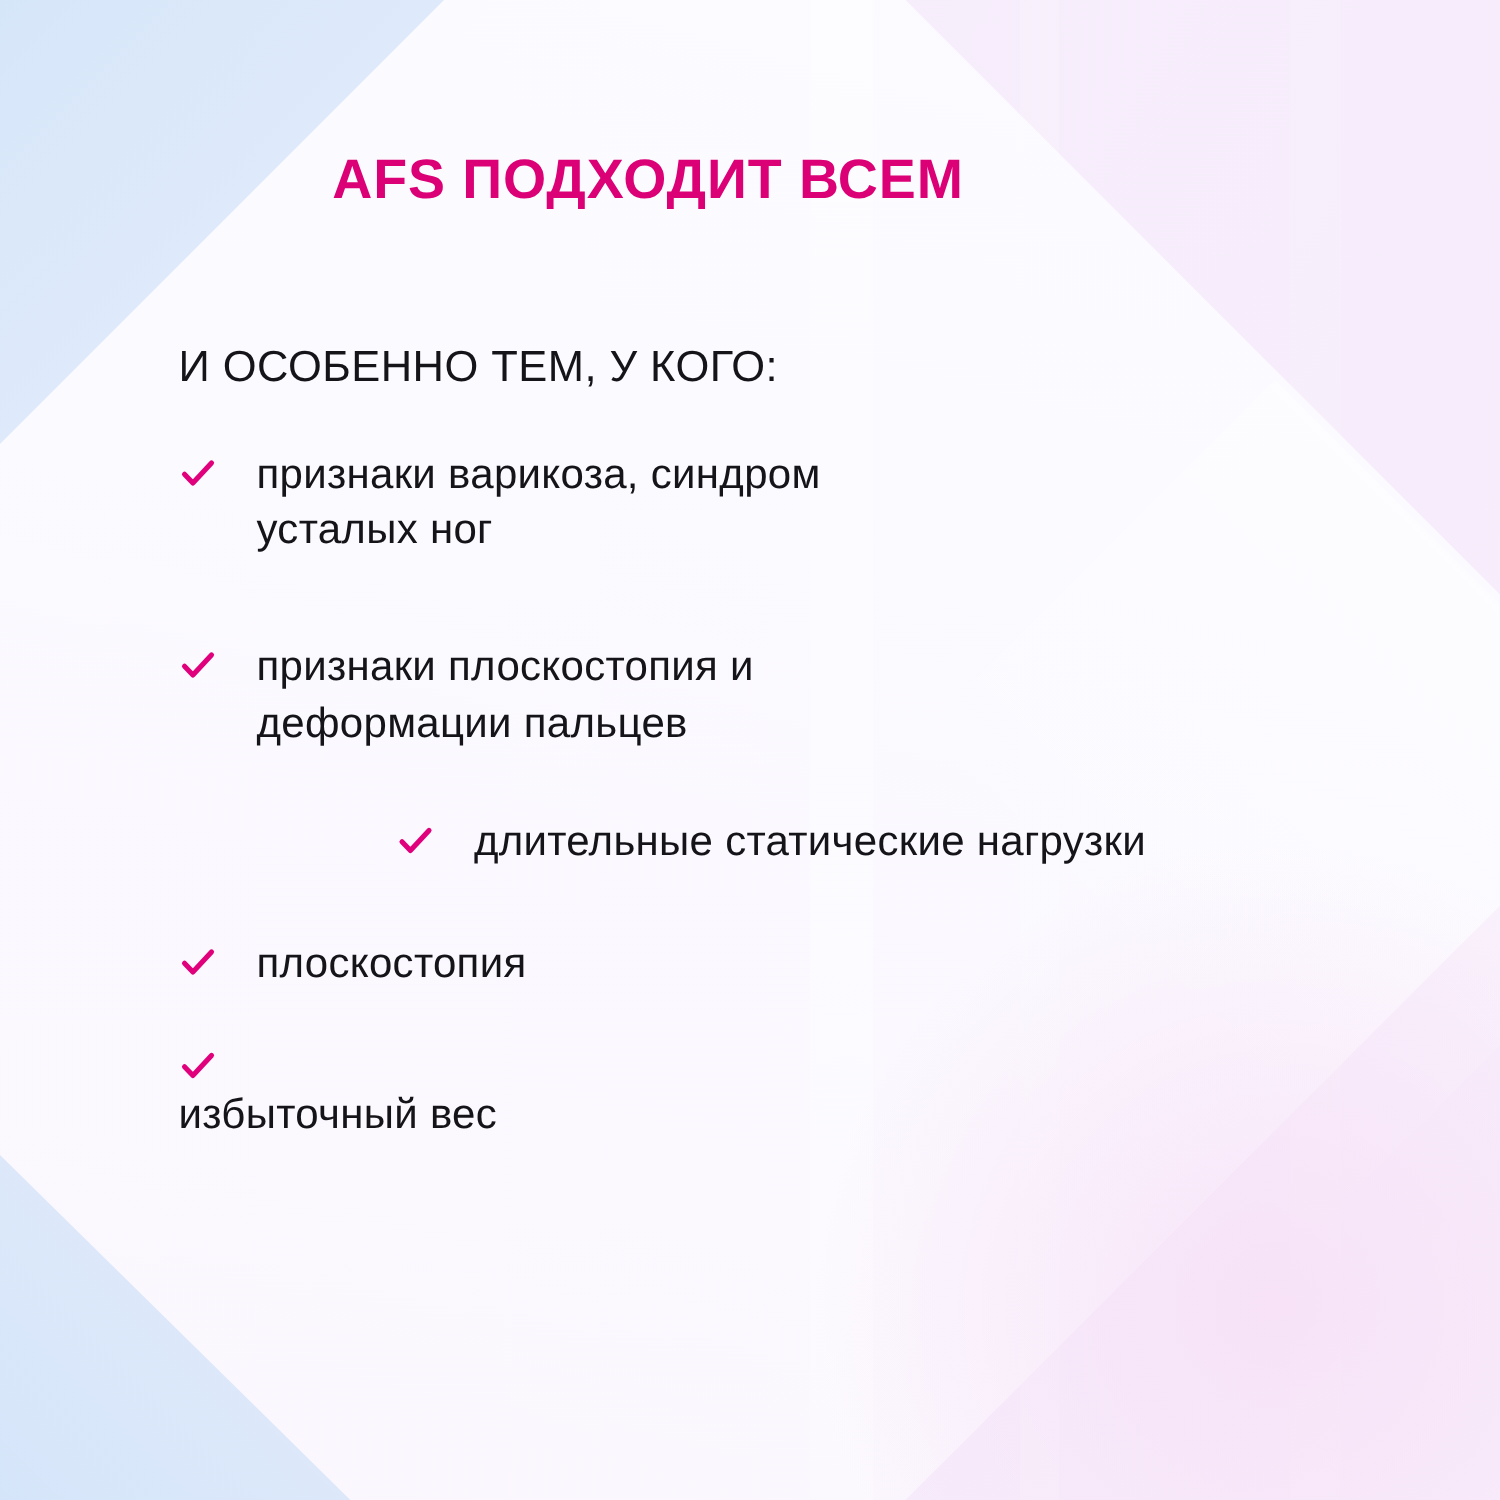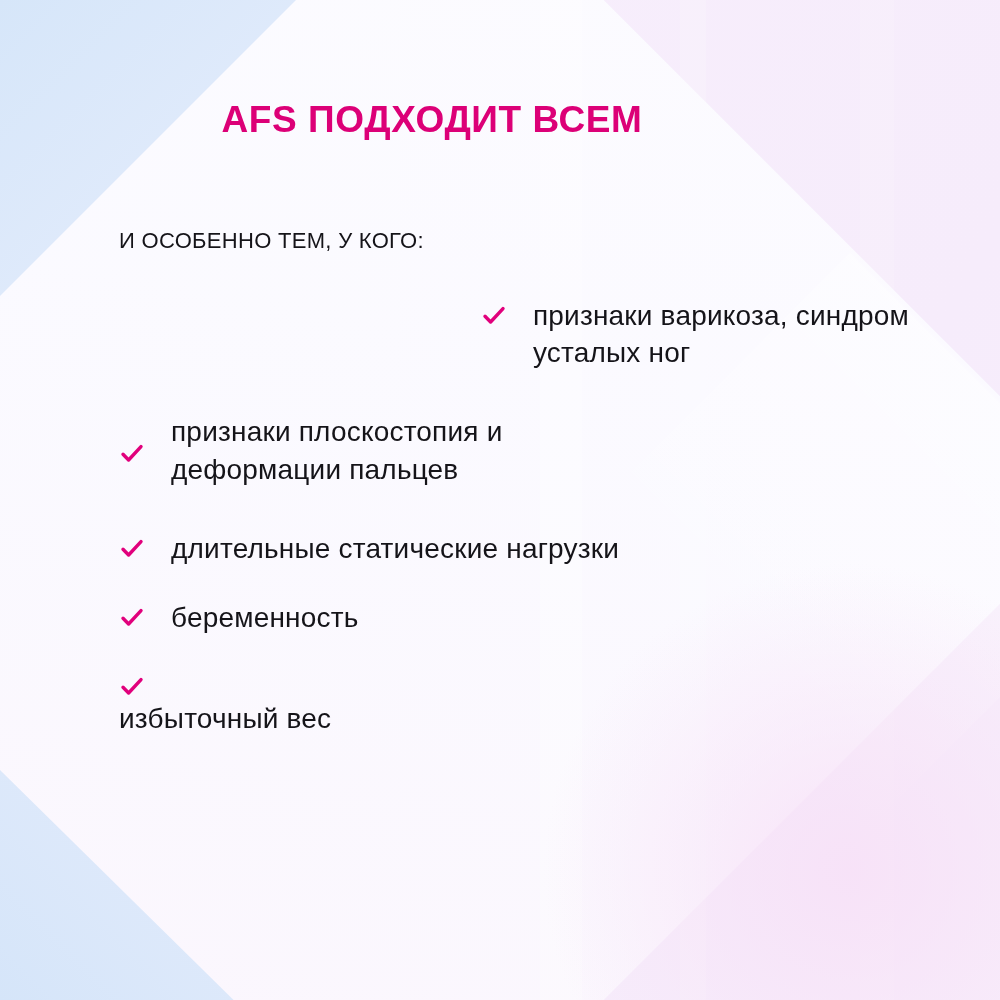--- a/index.html
+++ b/index.html
@@ -128,21 +128,21 @@
     font-weight: 700;
     letter-spacing: .6px;
     color: #dc0077;
     line-height: 1.15;
   }
 
   .poster-subtitle {
     position: absolute;
     top: 228px;
     left: 119px;
-    font-size: 22px;
+    font-size: 29px;
     font-weight: 400;
     letter-spacing: .3px;
     color: #151419;
     line-height: 1.2;
   }
 
   .bullet-list {
     position: absolute;
     top: 297px;
     left: 119px;
@@ -151,23 +151,23 @@
   }
 
   .bullet-item {
     display: flex;
     align-items: flex-start;
     margin-bottom: 36px;
   }
   .bullet-item:last-child { margin-bottom: 0; flex-direction: column; }
 
   
-  .bullet-item.i0 { margin-bottom: 42px; justify-content: flex-end; }
-  .bullet-item.i1 { margin-bottom: 42px; align-items: center; }
-  .bullet-item.i2 { margin-bottom: 32px; }
+  .bullet-item.i0 { margin-bottom: 54px; }
+  .bullet-item.i1 { margin-bottom: 42px; }
+  .bullet-item.i2 { margin-bottom: 44px; justify-content: center; }
   .bullet-item.i3 { margin-bottom: 44px; }
   .bullet-item.i4 { margin-bottom: 32px; }
 
   .check-icon {
     flex: 0 0 auto;
     width: 26px;
     height: 26px;
     margin-top: 6px;
     margin-right: 26px;
   }
@@ -236,21 +236,21 @@
         <span class="bullet-text">длительные статические нагрузки</span>
       </li>
 
 
       <li class="bullet-item i4">
         <span class="check-icon">
           <svg viewBox="0 0 26 26" xmlns="http://www.w3.org/2000/svg">
             <path d="M4 13.2 L9.6 19 L22 5.6" fill="none" stroke="#e1007c" stroke-width="3.4" stroke-linecap="round" stroke-linejoin="round"></path>
           </svg>
         </span>
-        <span class="bullet-text">беременность</span>
+        <span class="bullet-text">плоскостопия</span>
       </li>
 
       <li class="bullet-item i5">
         <span class="check-icon">
           <svg viewBox="0 0 26 26" xmlns="http://www.w3.org/2000/svg">
             <path d="M4 13.2 L9.6 19 L22 5.6" fill="none" stroke="#e1007c" stroke-width="3.4" stroke-linecap="round" stroke-linejoin="round"></path>
           </svg>
         </span>
         <span class="bullet-text">избыточный вес</span>
       </li>

